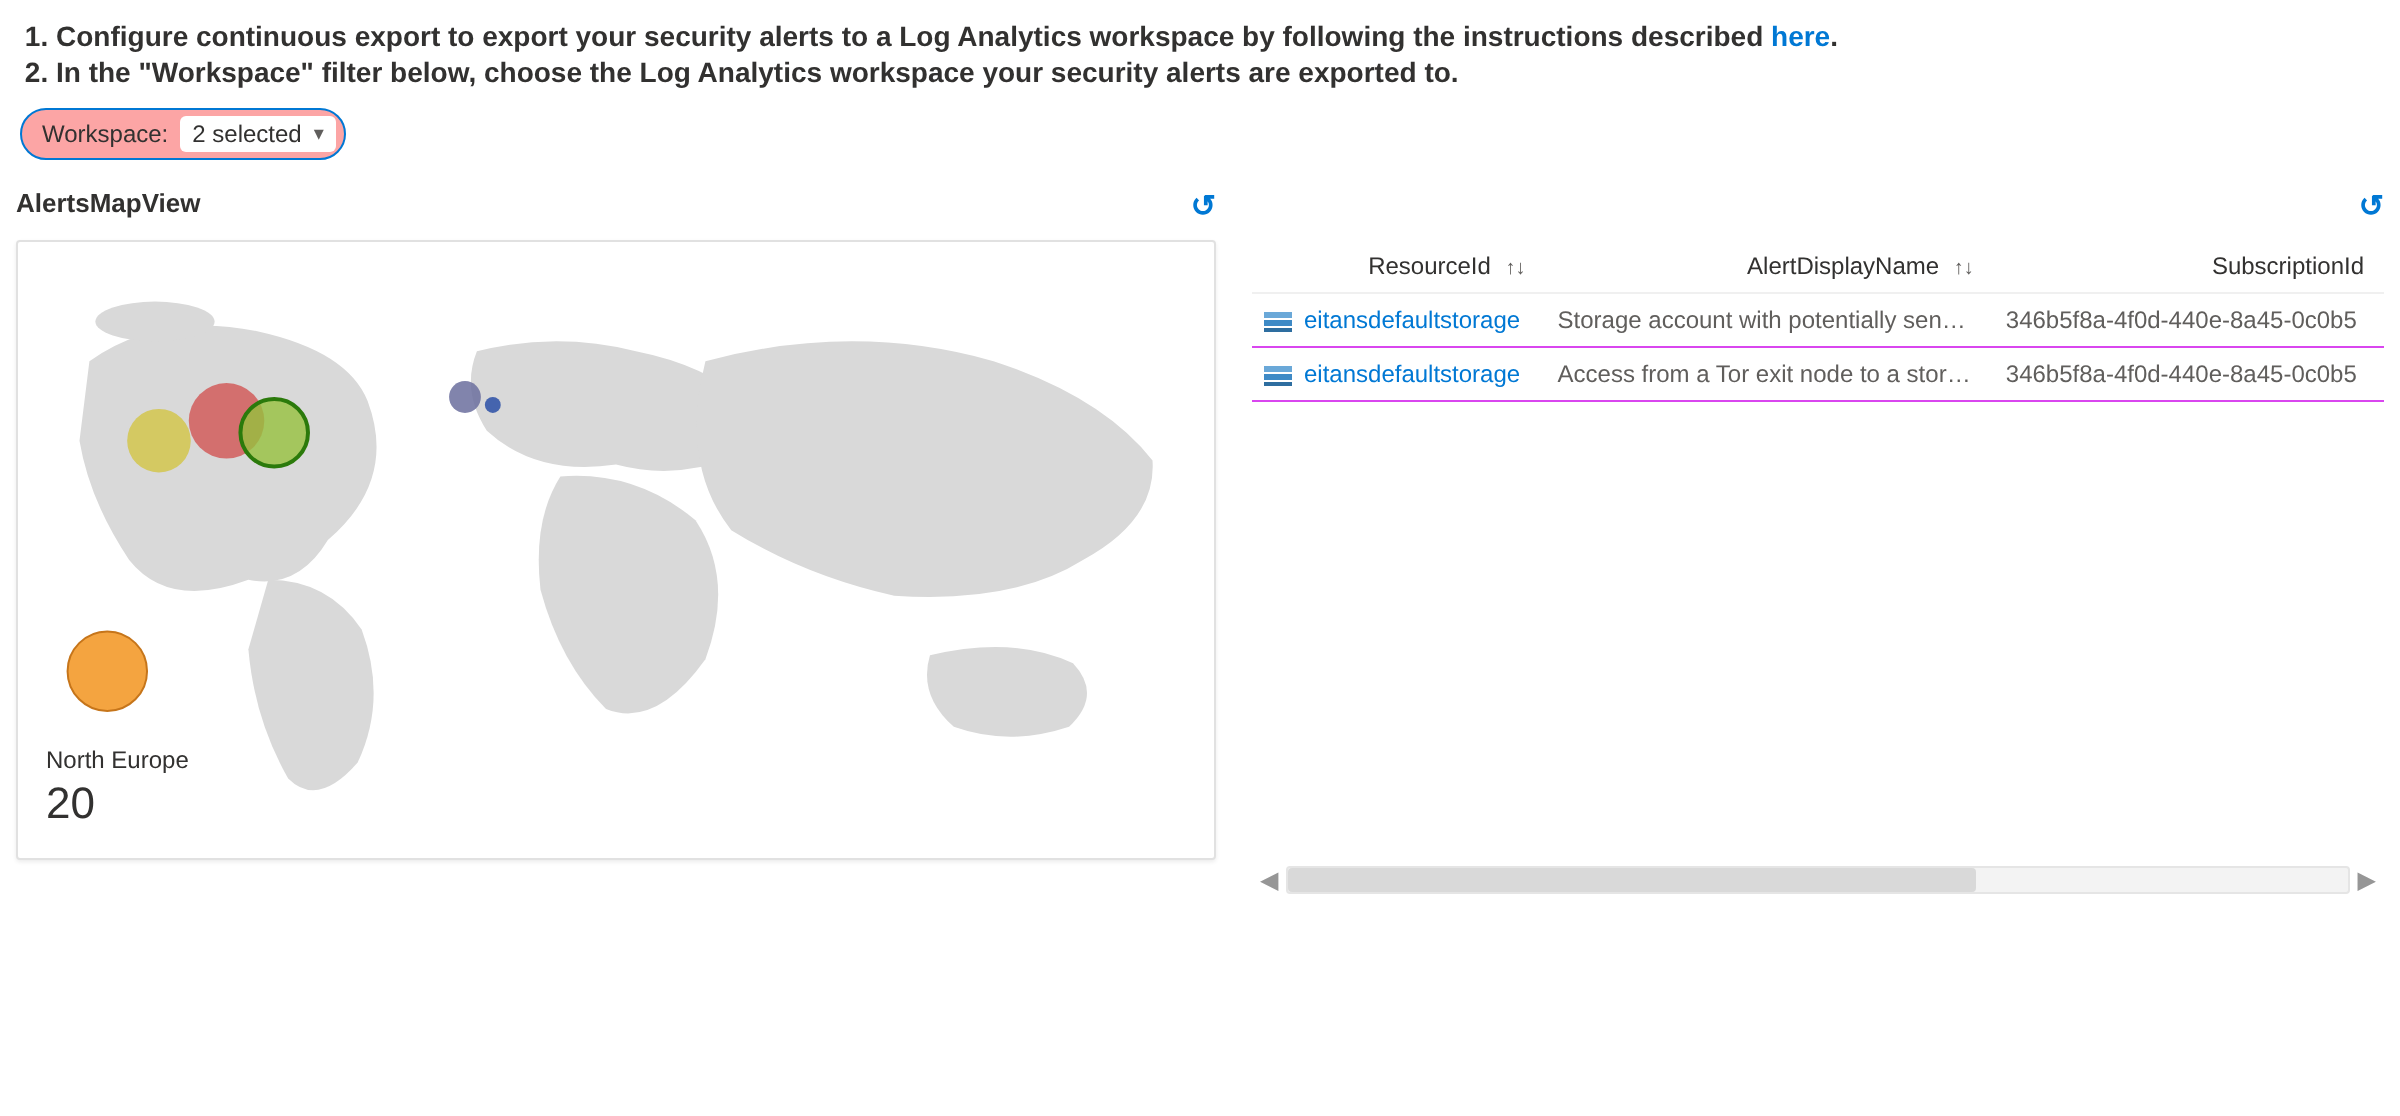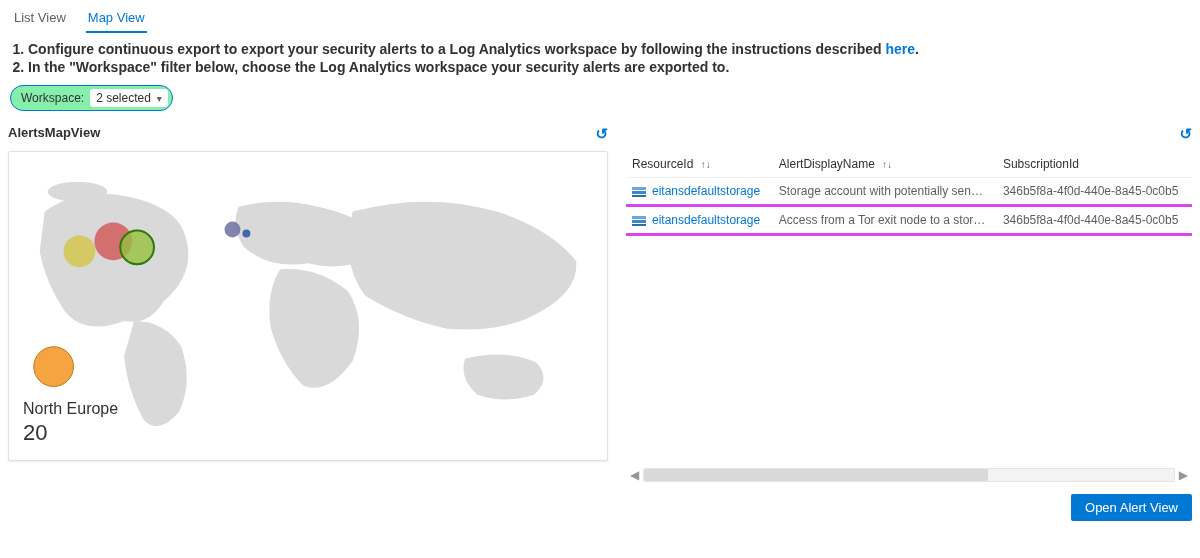--- a/index.html
+++ b/index.html
@@ -31,21 +31,21 @@
   .intro { margin: 18px 0 6px 0; font-size: 14px; color: #323130; }
   .steps { margin: 8px 0 2px 20px; padding: 0; font-size: 14px; font-weight: bold; }
   .steps li { margin: 2px 0; }
   .steps a { color: #0078d4; text-decoration: none; }
 
   
   .filter-chip {
     display: inline-flex;
     align-items: center;
     border: 1px solid #0078d4;
-    background: #86efac;
+    background: #fca5a5;
     border-radius: 16px;
     height: 26px;
     padding: 0 4px 0 10px;
     margin: 8px 0 14px 2px;
     font-size: 12px;
     color: #323130;
   }
   .filter-chip .label { margin-right: 6px; }
   .filter-chip .valuebox {
     display: inline-flex;
@@ -81,37 +81,37 @@
     overflow: hidden;
     background: #fff;
   }
   .map-svg { position: absolute; inset: 0; width: 100%; height: 100%; }
 
   .map-stat {
     position: absolute;
     left: 14px;
     bottom: 14px;
   }
-  .map-stat .region { font-size: 16px; color: #323130; }
+  .map-stat .region { font-size: 12px; color: #323130; }
   .map-stat .count { font-size: 22px; font-weight: 400; color: #323130; margin-top: 2px; }
 
   
   .table-wrap { flex: 1; }
   .tbl { width: 100%; border-collapse: collapse; font-size: 12px; }
   .tbl th {
-    text-align: left;
+    text-align: right;
     font-weight: 400;
     color: #323130;
     padding: 6px 10px 6px 6px;
     white-space: nowrap;
     border-bottom: 1px solid #f0f0f0;
   }
   .tbl td {
     padding: 6px 10px 6px 6px;
-    border-bottom: 3px solid #d946ef;
+    border-bottom: 1px solid #d946ef;
     white-space: nowrap;
     overflow: hidden;
     text-overflow: ellipsis;
     max-width: 220px;
     color: #605e5c;
     vertical-align: middle;
   }
   .sort-icon { color: #605e5c; font-size: 10px; margin-left: 4px; }
   .res-link { color: #0078d4; text-decoration: none; }
   .res-icon {
@@ -145,24 +145,20 @@
     margin-top: 10px;
     cursor: pointer;
     border-radius: 2px;
   }
 </style>
 </head>
 <body>
 
 <div class="container">
 
-  <div class="tabs">
-    <div class="tab">List View</div>
-    <div class="tab active">Map View</div>
-  </div>
 
 
   <ol class="steps">
     <li>
       <span>Configure continuous export to export your security alerts to a Log Analytics workspace by following the instructions described </span><a href="#">here</a><span>.</span>
     </li>
     <li>In the "Workspace" filter below, choose the Log Analytics workspace your security alerts are exported to.</li>
   </ol>
 
   <div class="filter-chip">
@@ -262,16 +258,15 @@
 
         <div class="hscroll-row">
           <span class="arr">◀</span>
           <div class="track">
               <div class="thumb"></div>
             </div>
           <span class="arr">▶</span>
         </div>
       </div>
 
-      <button class="open-alert-btn">Open Alert View</button>
     </div>
   </div>
 </div>
 
 </body></html>

